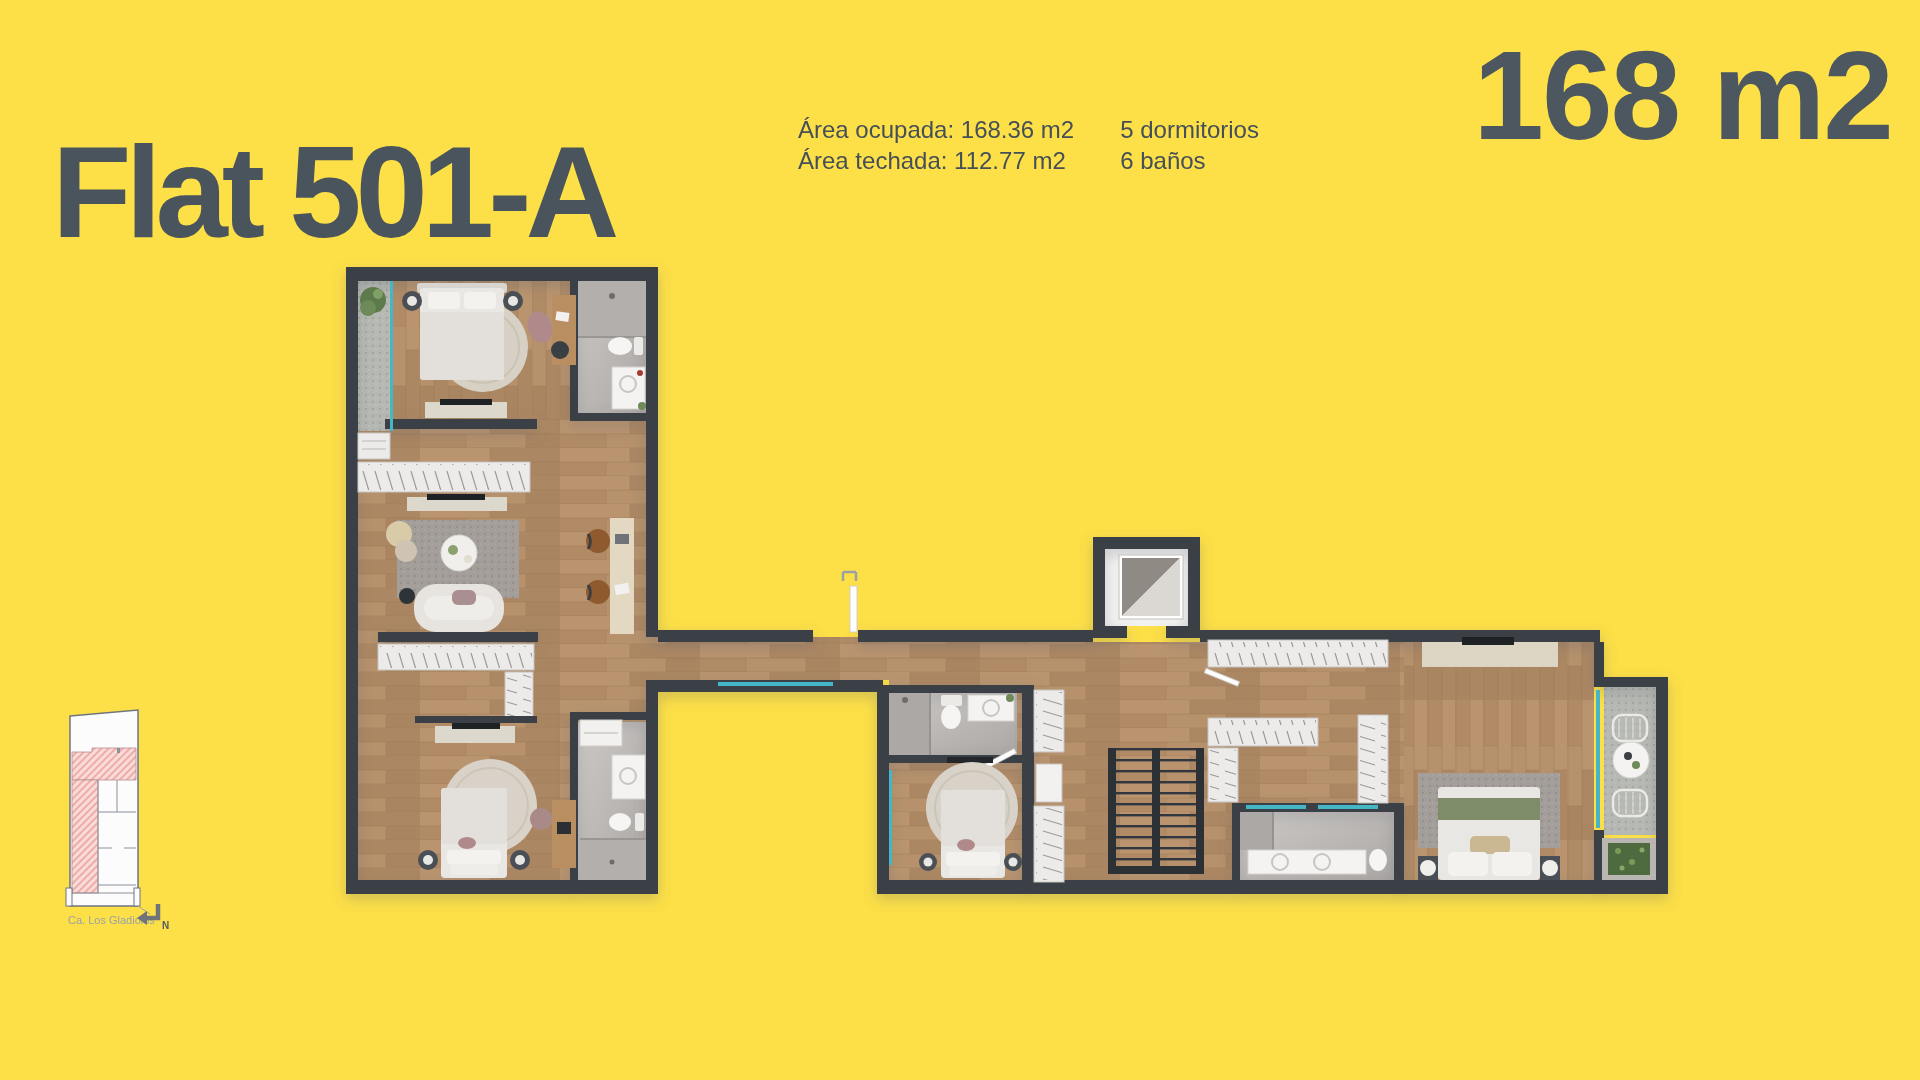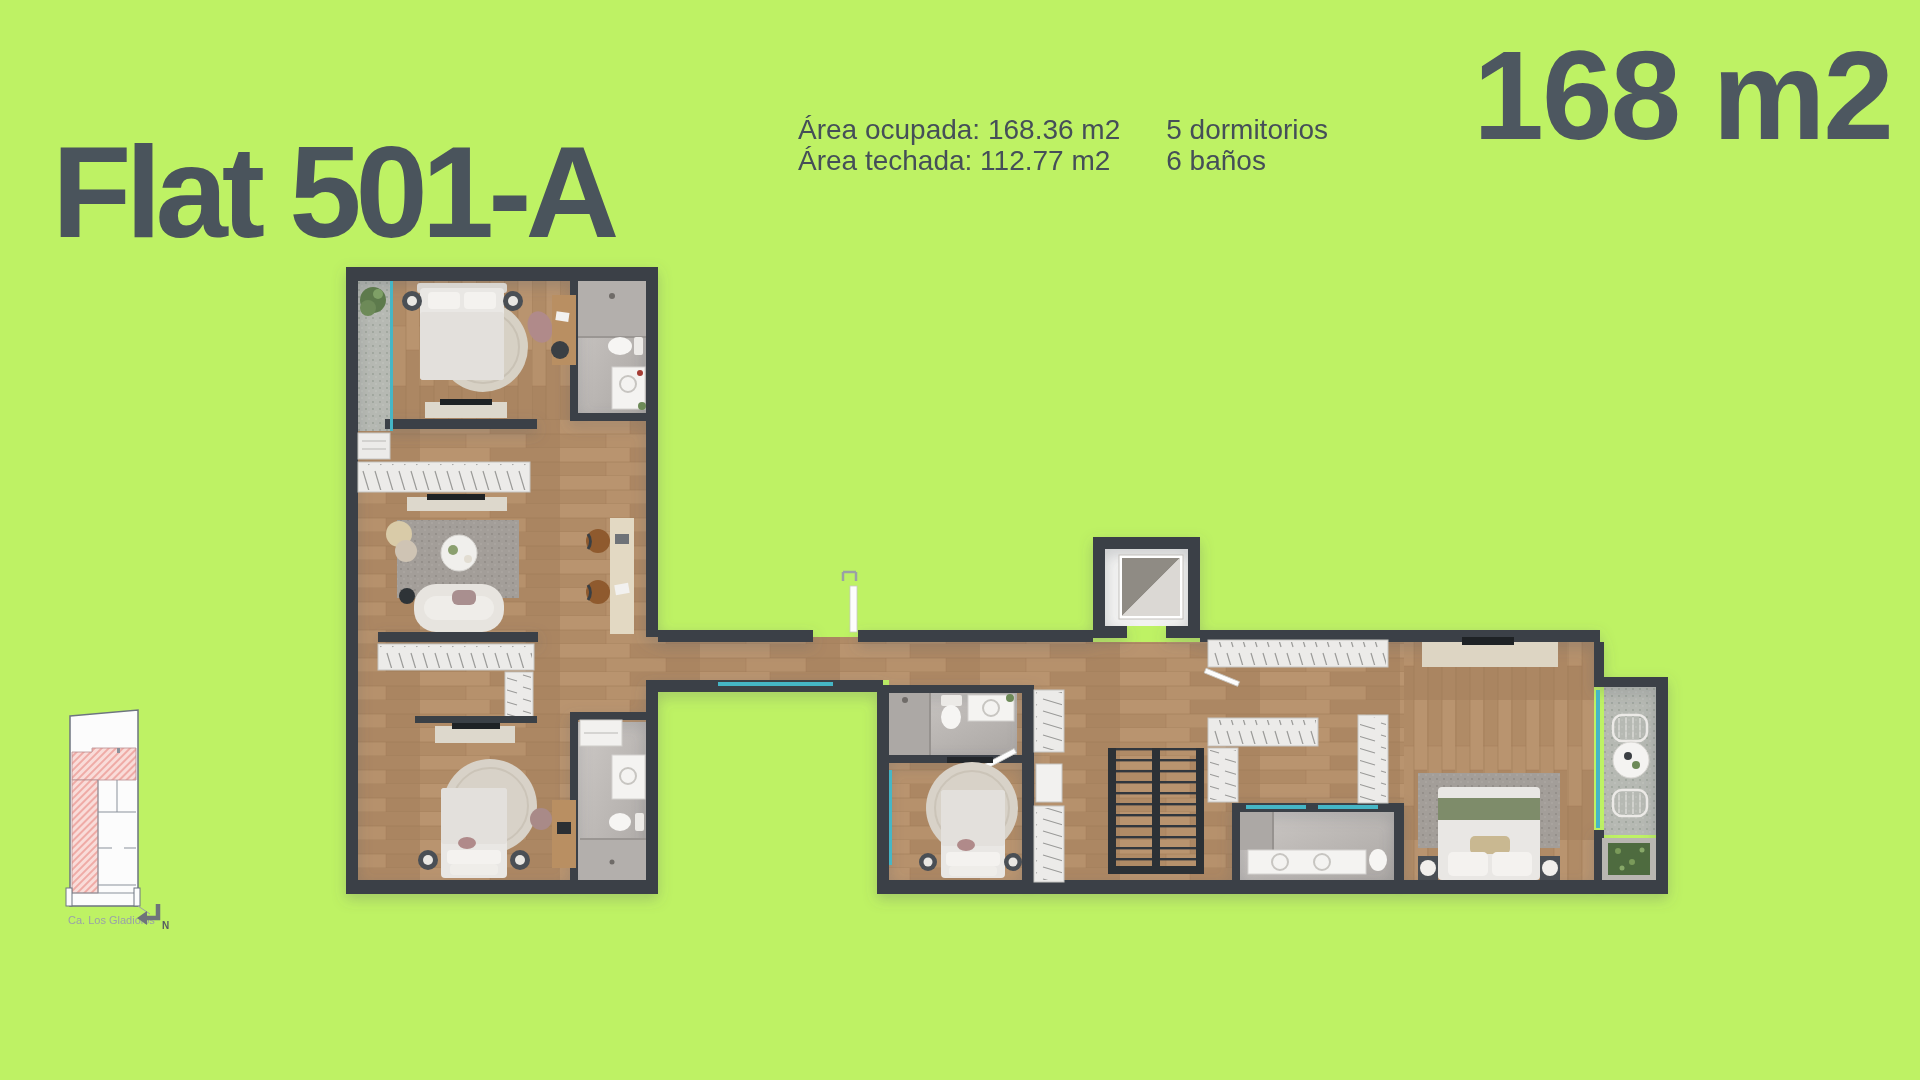--- a/index.html
+++ b/index.html
@@ -1,21 +1,21 @@
 <!DOCTYPE html>
 <html><head>
 <meta charset="utf-8">
 <style>
   html,body{margin:0;padding:0;}
-  .page{position:relative;width:1920px;height:1080px;background:#bef264;overflow:hidden;
+  .page{position:relative;width:1920px;height:1080px;background:#fde047;overflow:hidden;
         font-family:"Liberation Sans",sans-serif;}
   .title{position:absolute;left:52px;top:40px;font-size:130px;font-weight:600;
          letter-spacing:-6px;color:#4a545c;line-height:1;}
   .specs{position:absolute;left:798px;top:114px;display:flex;gap:46px;
-         font-size:28px;line-height:31px;color:#454f58;}
+         font-size:24px;line-height:31px;color:#454f58;}
   .total{position:absolute;right:28px;top:32px;font-size:127px;font-weight:700;
          letter-spacing:-2px;color:#4d5760;line-height:1;}
   svg.plan{position:absolute;left:0;top:0;width:1920px;height:1080px;}
   .street{font-size:11px;fill:#9aa1a9;}
   .north{font-size:10px;font-weight:bold;fill:#565c62;}
 </style>
 </head>
 <body>
 
 <div class="page">

